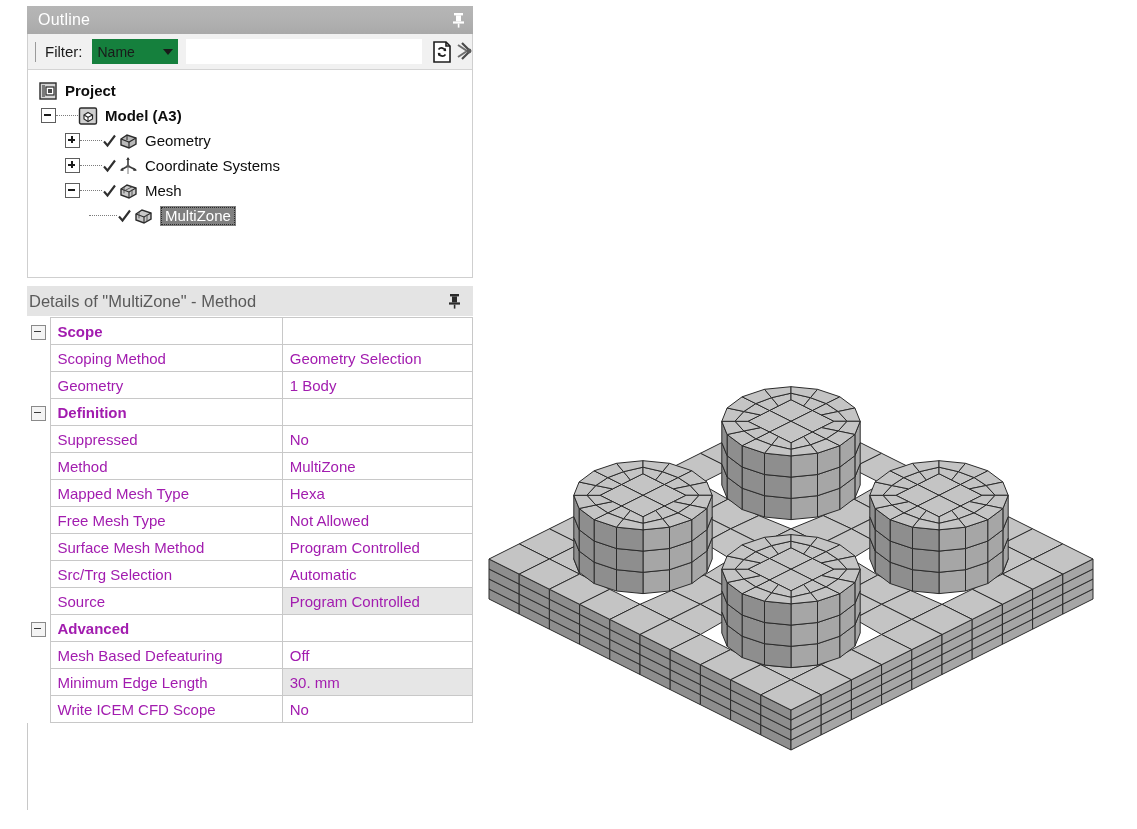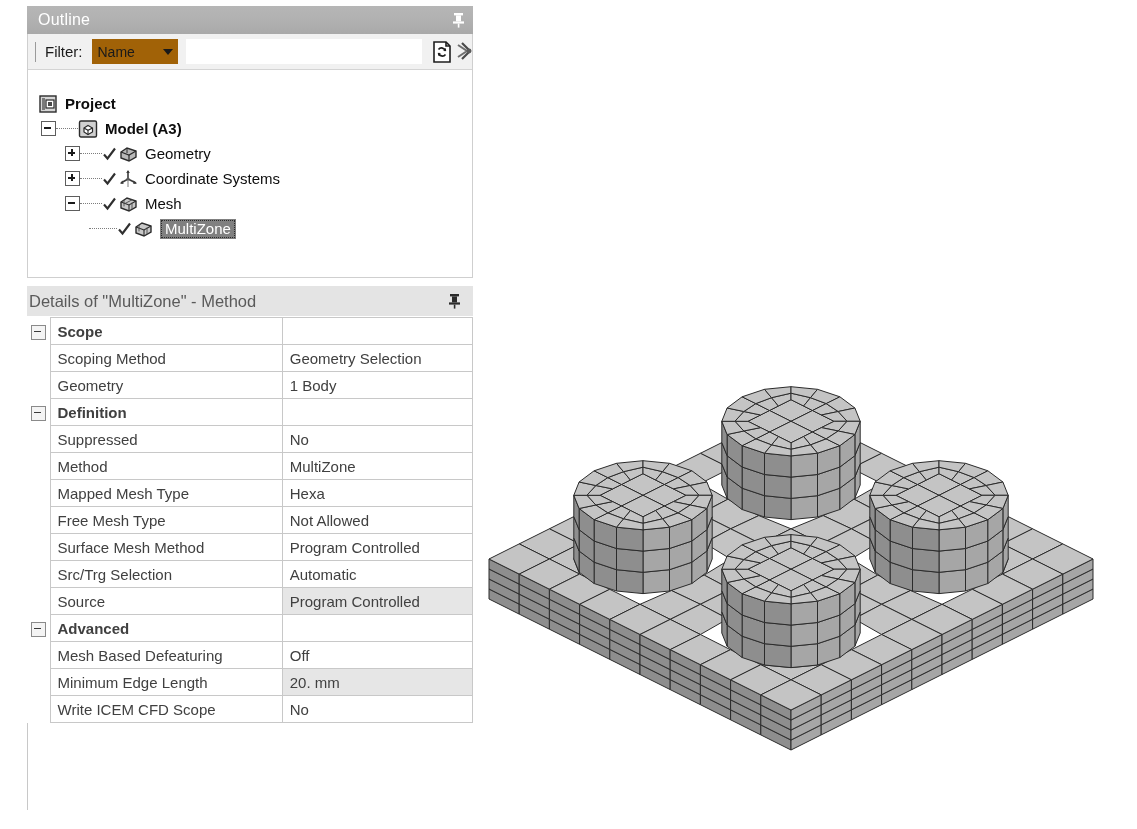--- a/index.html
+++ b/index.html
@@ -51,21 +51,21 @@
     width: 444px; height: 36px;
     background: #f1f1f1;
     border-bottom: 1px solid #d4d4d4;
     display: flex; align-items: center;
     box-sizing: border-box;
   }
   .grip { width: 3px; height: 20px; border-left: 1px solid #9a9a9a; margin: 0 6px 0 7px; }
   #filter-label { font-size: 15px; color: #1a1a1a; margin-right: 9px; }
   #filter-select {
     width: 86px; height: 25px;
-    background: #a16207;
+    background: #15803d;
     border: none;
     display: flex; align-items: center;
     justify-content: space-between;
     padding: 0 5px 0 6px;
     box-sizing: border-box;
   }
   #filter-select .sel-text { font-size: 14px; color: #1a1a1a; }
   .chevron-down {
     width: 0; height: 0;
     border-left: 5px solid transparent;
@@ -85,21 +85,21 @@
     outline: none;
   }
   .tb-icon { width: 24px; height: 26px; margin-right: 2px; flex: 0 0 auto; }
   .tb-icon.clipped { width: 16px; overflow: hidden; margin-right: 0; }
 
   
   #tree {
     position: absolute;
     left: 0; top: 37px;
     width: 444px; height: 206px;
-    padding: 20px 0 0 0;
+    padding: 7px 0 0 0;
     box-sizing: border-box;
   }
   .tree-row {
     display: flex; align-items: center;
     height: 25px;
     position: relative;
   }
   .tree-row .expander {
     width: 13px; height: 13px;
     border: 1px solid #5d5d5d;
@@ -154,21 +154,21 @@
     position: absolute;
     left: 0; top: 31px;
     width: 446px;
     border-collapse: collapse;
     table-layout: fixed;
     background: #ffffff;
   }
   #details-table td {
     border: 1px solid #c8c8c8;
     font-size: 15px;
-    color: #404040;
+    color: #a21caf;
     height: 27px;
     padding: 0 0 0 7px;
     box-sizing: border-box;
     vertical-align: middle;
     overflow: hidden;
     white-space: nowrap;
   }
   .col-exp { width: 23px; border: none !important; padding: 0 !important;
              text-align: center; background: #ffffff; }
   .col-label { width: 232px; }
@@ -453,21 +453,21 @@
         <td class="col-value"></td>
       </tr>
       <tr>
         <td class="col-exp"></td>
         <td class="col-label">Mesh Based Defeaturing</td>
         <td class="col-value">Off</td>
       </tr>
       <tr>
         <td class="col-exp"></td>
         <td class="col-label">Minimum Edge Length</td>
-        <td class="col-value shaded">20. mm</td>
+        <td class="col-value shaded">30. mm</td>
       </tr>
       <tr>
         <td class="col-exp"></td>
         <td class="col-label">Write ICEM CFD Scope</td>
         <td class="col-value">No</td>
       </tr>
     </tbody>
   </table>
 </div>
 

